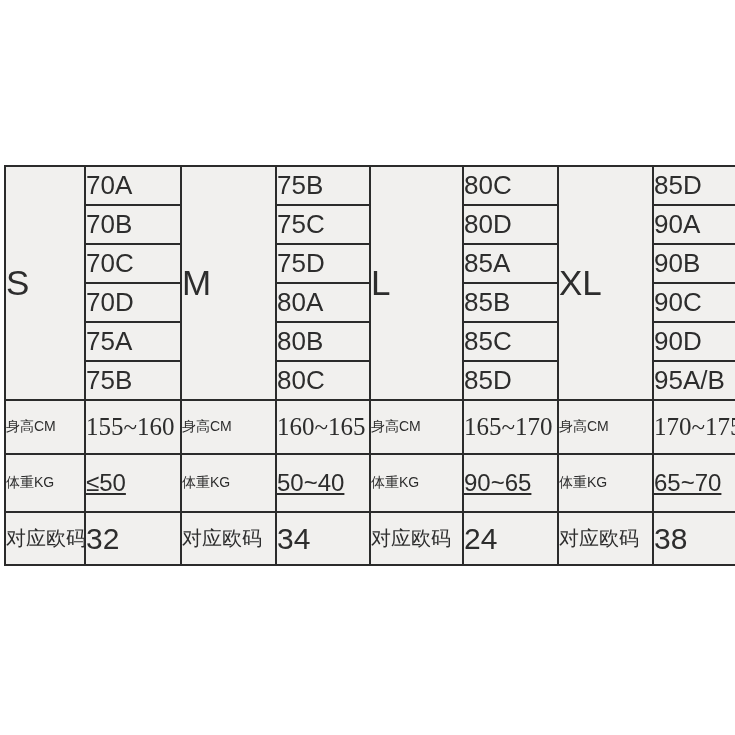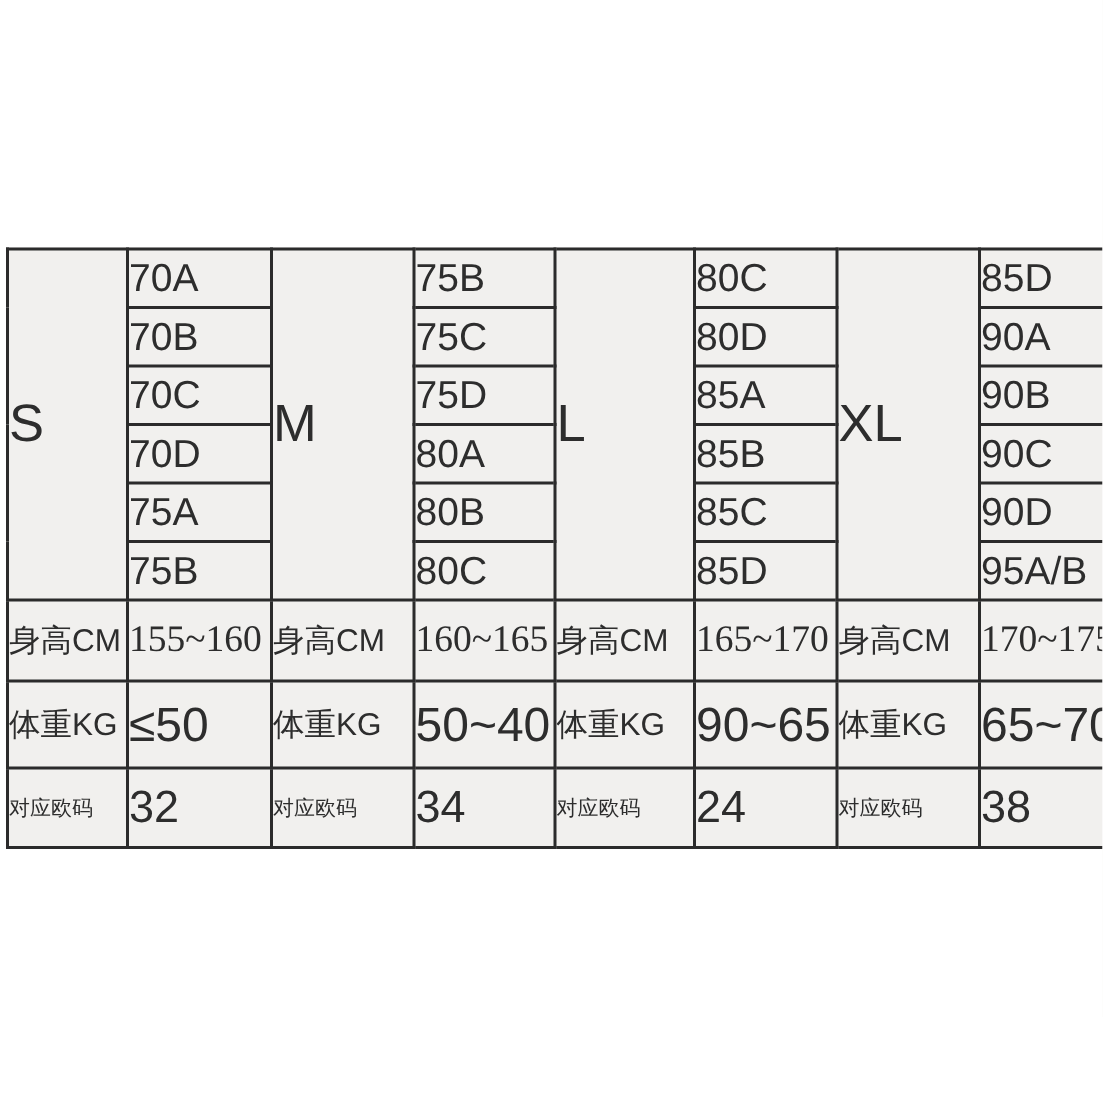--- a/index.html
+++ b/index.html
@@ -34,24 +34,24 @@
     white-space: nowrap;
     overflow: hidden;
   }
   tr.r-size   { height: 39px; }
   tr.r-height { height: 54px; }
   tr.r-weight { height: 58px; }
   tr.r-eu     { height: 53px; }
 
   td.c-letter  { font-size: 35px; font-weight: 400; }
   td.c-size    { font-size: 26px; }
-  td.c-cjk     { font-size: 21px; }
+  td.c-cjk     { font-size: 14px; }
   td.c-hv      { font-size: 25px; font-family: Liberation Serif, serif; }
-  td.c-wv      { font-size: 32px; }
-  td.c-eulabel { font-size: 14px; }
+  td.c-wv      { font-size: 24px; text-decoration: underline; }
+  td.c-eulabel { font-size: 20px; }
   td.c-euv     { font-size: 30px; border-radius: 18px; }
 </style>
 </head>
 <body>
 
 <div class="page">
   <div class="chart-wrap">
     <table class="size-chart">
       <colgroup>
         <col style="width:80px">

